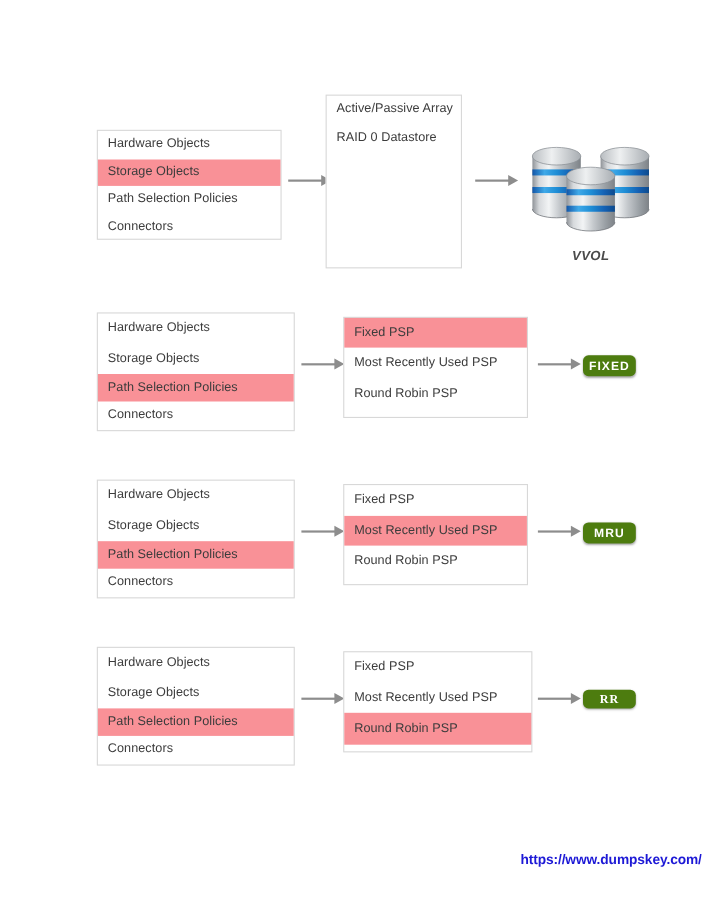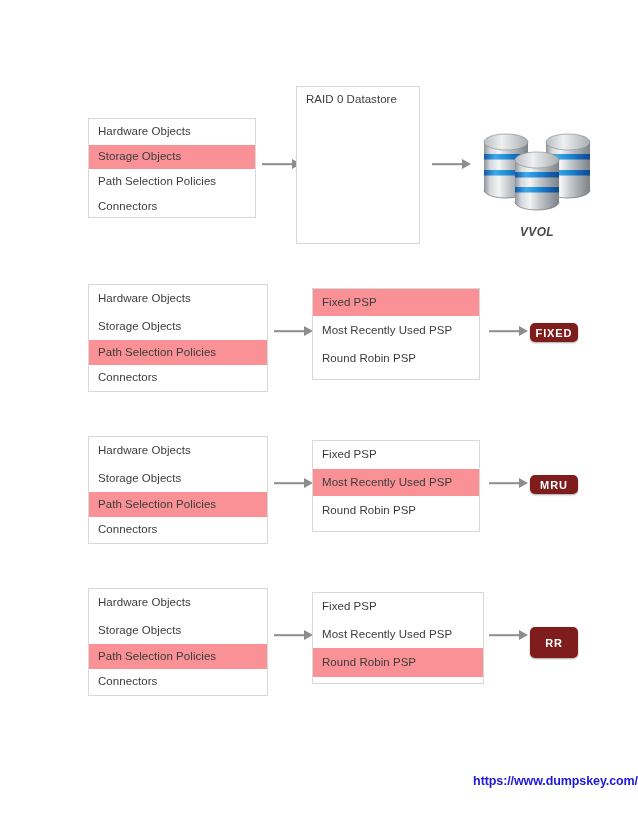--- a/index.html
+++ b/index.html
@@ -52,21 +52,21 @@
     width: 0; height: 0;
     border-top: 5px solid transparent;
     border-bottom: 5px solid transparent;
     border-left: 9px solid #8d8d8d;
     transform: translateY(-50%);
   }
 
   
   .badge {
     position: absolute;
-    background: #7f1d1d;
+    background: #4d7c0f;
     color: #ffffff;
     border-radius: 5px;
     font-size: 11px;
     font-weight: bold;
     letter-spacing: 0.9px;
     display: flex;
     align-items: center;
     justify-content: center;
     box-shadow: 0 1px 2px rgba(0,0,0,0.35);
   }
@@ -105,20 +105,21 @@
     <div class="row" style="height:26px;">Path Selection Policies</div>
     <div class="row" style="height:24px;">Connectors</div>
   </div>
 
   <div class="arrow" style="left:262px; top:155px; width:40px; height:18px;">
     <div class="shaft" style="width:31px;"></div>
     <div class="head" style="left:30px;"></div>
   </div>
 
   <div class="listbox" style="left:296px; top:86px; width:124px; height:158px;">
+    <div class="row" style="height:26px;">Active/Passive Array</div>
     <div class="row" style="height:25px;">RAID 0 Datastore</div>
     <div class="row tail" style="height:6px;"></div>
   </div>
 
   <div class="arrow" style="left:432px; top:155px; width:40px; height:18px;">
     <div class="shaft" style="width:31px;"></div>
     <div class="head" style="left:30px;"></div>
   </div>
 
   <div class="vvol-wrap" style="left:478px; top:120px; width:118px; height:110px;">
@@ -242,17 +243,17 @@
     <div class="row" style="height:27px;">Most Recently Used PSP</div>
     <div class="row hl" style="height:29px;">Round Robin PSP</div>
     <div class="row tail" style="height:6px;"></div>
   </div>
 
   <div class="arrow" style="left:489px; top:626px; width:40px; height:18px;">
     <div class="shaft" style="width:31px;"></div>
     <div class="head" style="left:30px;"></div>
   </div>
 
-  <div class="badge" style="left:530px; top:627px; width:48px; height:31px;">RR</div>
+  <div class="badge" style="left:530px; top:627px; width:48px; height:17px;font-family:Liberation Serif, serif;">RR</div>
 
   <div class="footer-url" style="left:0; top:774px;">https://www.dumpskey.com/</div>
 
 </div>
 
 </body></html>

